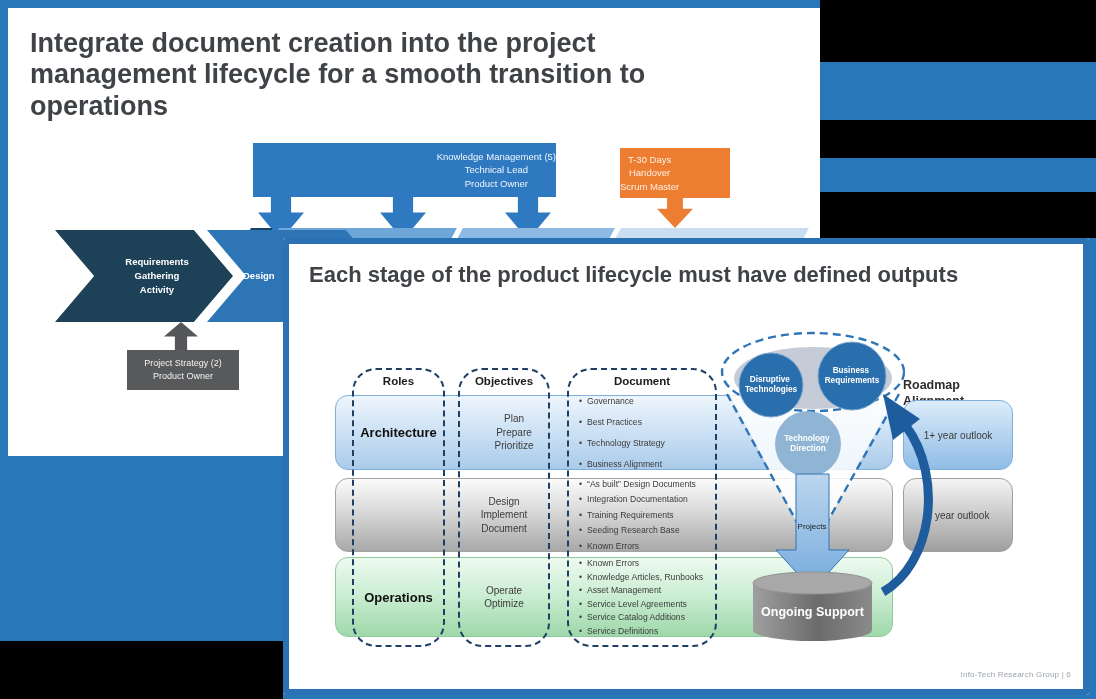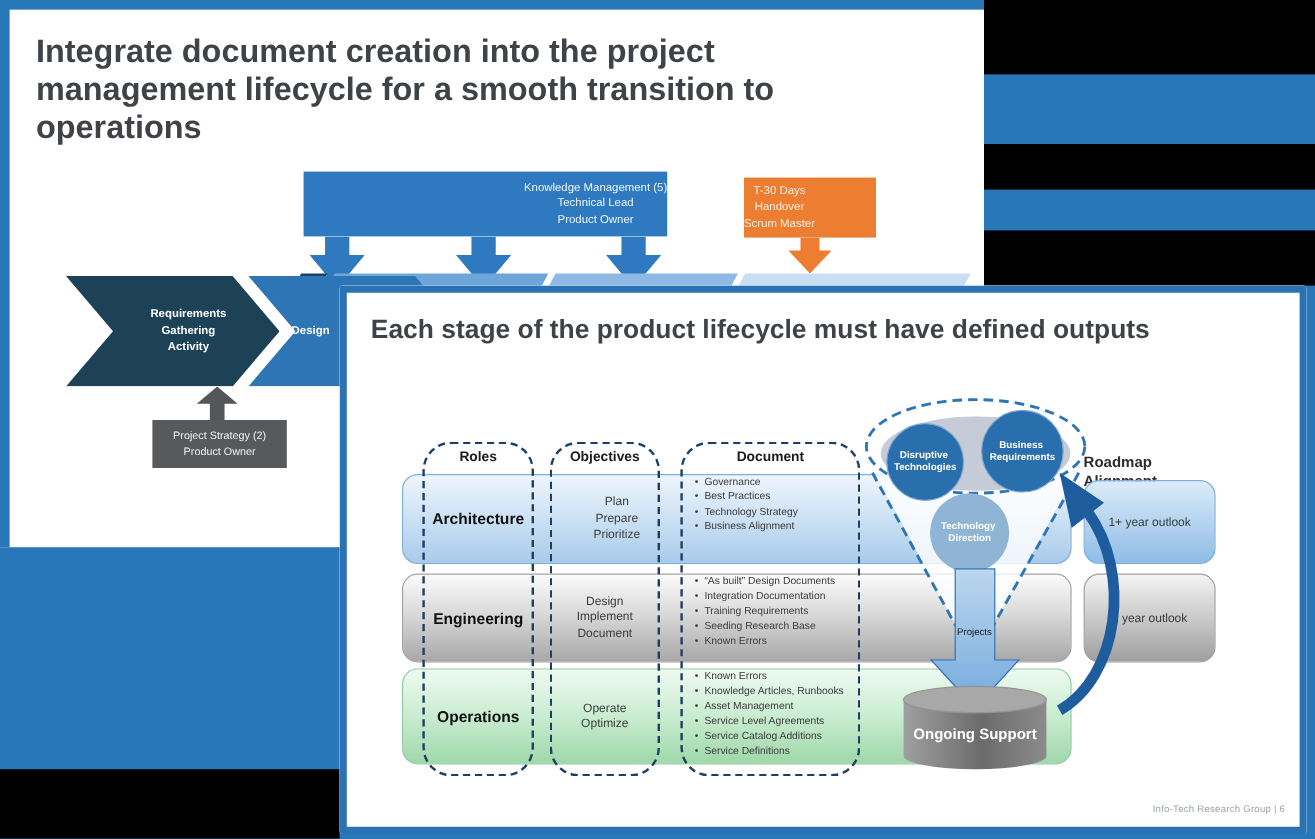--- a/index.html
+++ b/index.html
@@ -58,21 +58,21 @@
   .band.gray{background:linear-gradient(#fbfbfb,#d9d9d9 45%,#a8a8a8);border:1px solid #a2a2a2}
   .band.green{background:linear-gradient(#eefaf0,#cdeed4 45%,#9fd8aa);border:1px solid #8fca9b}
   .dashcol{position:absolute;top:130px;height:279px;border:2.5px dashed #1e3f63;border-radius:24px;box-sizing:border-box}
   .colhead{position:absolute;top:134px;height:18px;display:flex;align-items:center;justify-content:center;
     font-weight:bold;font-size:11.5px;color:#1b1b1b}
   .rolelbl{position:absolute;display:flex;align-items:center;justify-content:center;
     font-weight:bold;font-size:13px;color:#101010}
   .objtxt{position:absolute;display:flex;align-items:center;justify-content:center;text-align:center;
     font-size:10px;color:#3b3b3b;line-height:1.35}
   .outlist{position:absolute;left:296px;width:142px;margin:0;padding:0;list-style:none;
-    display:flex;flex-direction:column;justify-content:flex-start;
+    display:flex;flex-direction:column;justify-content:space-between;
     font-size:8.6px;color:#3b3b3b;line-height:1.45}
   .outlist li::before{content:"•";margin-right:5px}
   .roadhead{position:absolute;left:620px;top:140px;width:110px;text-align:left;
     font-weight:bold;font-size:12.5px;line-height:1.25;color:#2d2d2d}
   .roadbox{position:absolute;left:620px;width:110px;border-radius:13px;box-sizing:border-box;
     display:flex;align-items:center;justify-content:center;text-align:center;
     font-size:10px;color:#3a3a3a}
   .roadbox.blue{background:linear-gradient(#dcecf9,#8fbce6);border:1px solid #7fafdc}
   .roadbox.gray{background:linear-gradient(#f4f4f4,#9f9f9f);border:1px solid #9e9e9e}
   .roadbox.green{background:linear-gradient(#e4f6e8,#96d2a2);border:1px solid #8fca9b}
@@ -149,21 +149,20 @@
   <div class="objtxt preline" style="left:185px;width:92px;top:157px;height:75px">Plan
 Prepare
 Prioritize</div>
   <ul class="outlist" style="top:157px;height:75px">
       <li>Governance</li>
       <li>Best Practices</li>
       <li>Technology Strategy</li>
       <li>Business Alignment</li>
     </ul>
 
-  <div class="rolelbl" style="left:69px;width:93px;top:240px;height:74px">Engineering</div>
   <div class="objtxt preline" style="left:175px;width:92px;top:240px;height:74px">Design
 Implement
 Document</div>
   <ul class="outlist" style="top:240px;height:74px">
       <li>“As built” Design Documents</li>
       <li>Integration Documentation</li>
       <li>Training Requirements</li>
       <li>Seeding Research Base</li>
       <li>Known Errors</li>
     </ul>

